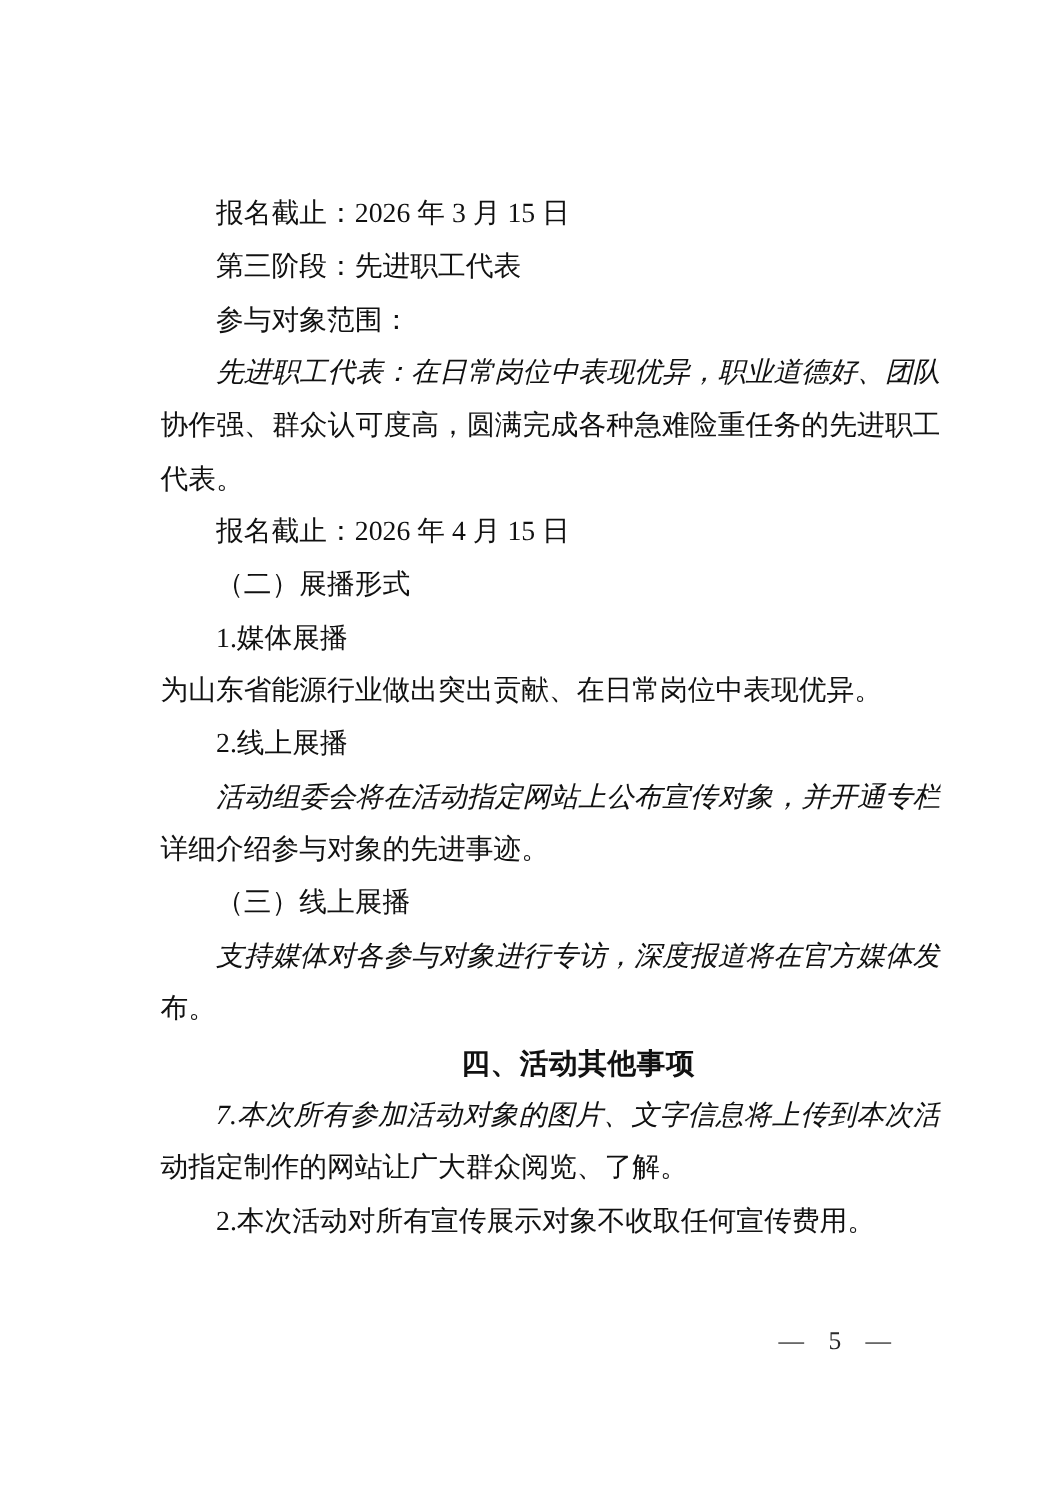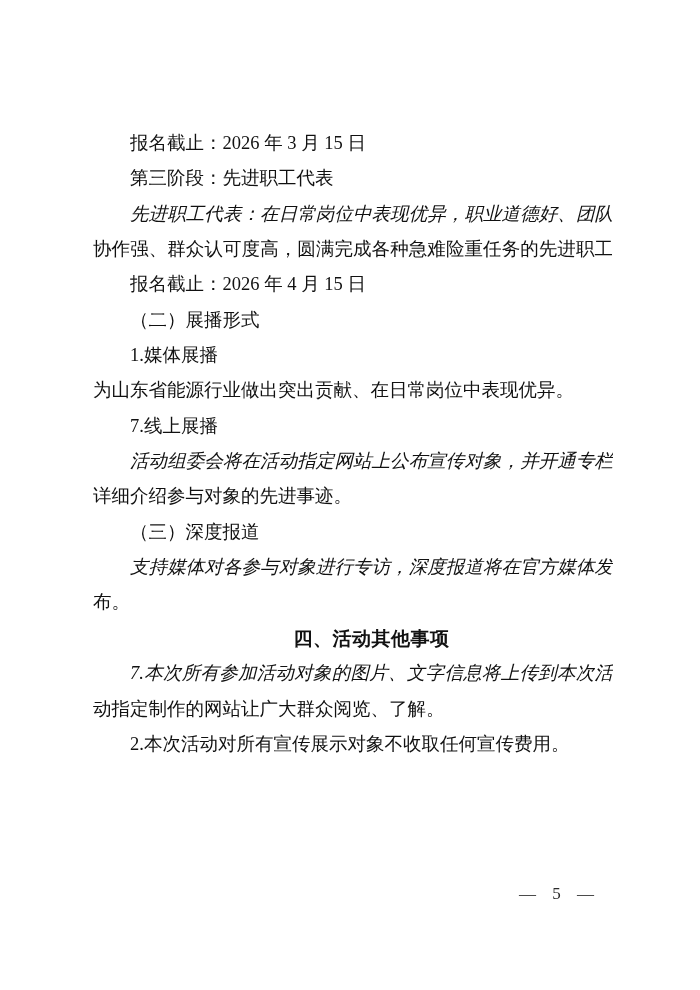--- a/index.html
+++ b/index.html
@@ -11,21 +11,21 @@
     position: relative;
     width: 700px;
     height: 990px;
     background: #ffffff;
     overflow: hidden;
     font-family: "Liberation Serif", "DejaVu Serif", serif;
     color: #111111;
   }
   .doc-content {
     position: absolute;
-    left: 93px;
+    left: 107px;
     top: 126px;
     width: 520px;
   }
   .line {
     height: 35.35px;
     line-height: 35.35px;
     font-size: 18.5px;
     white-space: nowrap;
     text-align: left;
   }
@@ -64,30 +64,32 @@
     letter-spacing: 1px;
   }
 </style>
 </head>
 <body>
 
 <div class="doc-page">
   <div class="doc-content" id="doc-content">
       <div class="line indent">报名截止：2026 年 3 月 15 日</div>
       <div class="line indent">第三阶段：先进职工代表</div>
+      <div class="line indent">参与对象范围：</div>
       <div class="line indent full">先进职工代表：在日常岗位中表现优异，职业道德好、团队</div>
       <div class="line full">协作强、群众认可度高，圆满完成各种急难险重任务的先进职工</div>
+      <div class="line">代表。</div>
       <div class="line indent">报名截止：2026 年 4 月 15 日</div>
       <div class="line indent">（二）展播形式</div>
       <div class="line indent">1.媒体展播</div>
       <div class="line">为山东省能源行业做出突出贡献、在日常岗位中表现优异。</div>
-      <div class="line indent">7.线上展播</div>
+      <div class="line indent">2.线上展播</div>
       <div class="line indent full">活动组委会将在活动指定网站上公布宣传对象，并开通专栏</div>
       <div class="line">详细介绍参与对象的先进事迹。</div>
-      <div class="line indent">（三）深度报道</div>
+      <div class="line indent">（三）线上展播</div>
       <div class="line indent full">支持媒体对各参与对象进行专访，深度报道将在官方媒体发</div>
       <div class="line">布。</div>
       <div class="line indent bold">四、活动其他事项</div>
       <div class="line indent full">7.本次所有参加活动对象的图片、文字信息将上传到本次活</div>
       <div class="line">动指定制作的网站让广大群众阅览、了解。</div>
       <div class="line indent">2.本次活动对所有宣传展示对象不收取任何宣传费用。</div>
     </div>
   <div class="doc-footer">— 5 —</div>
 </div>
 

